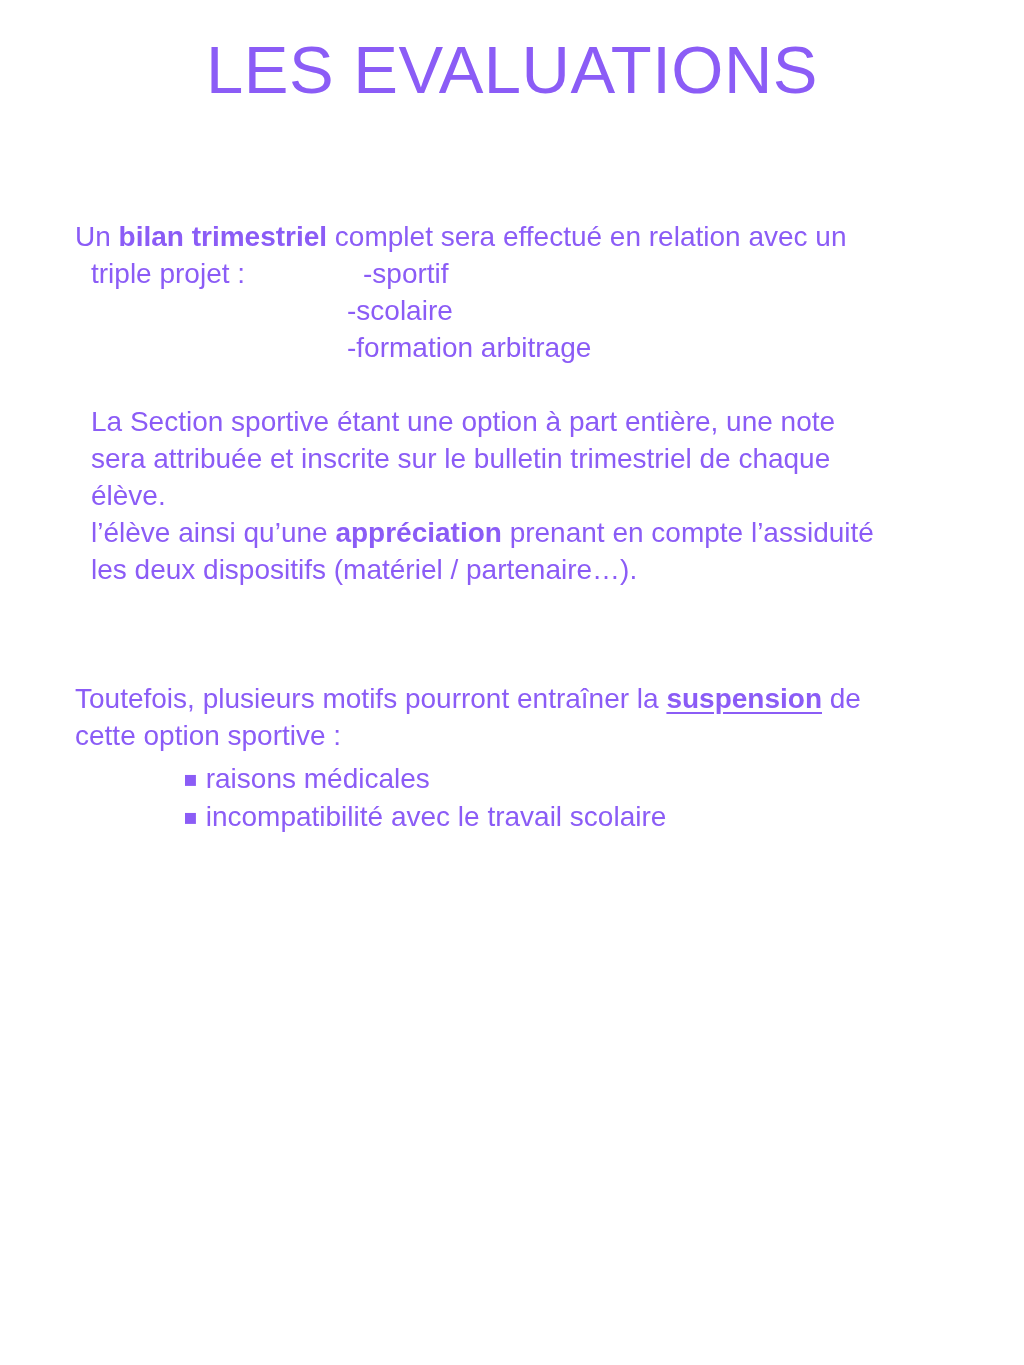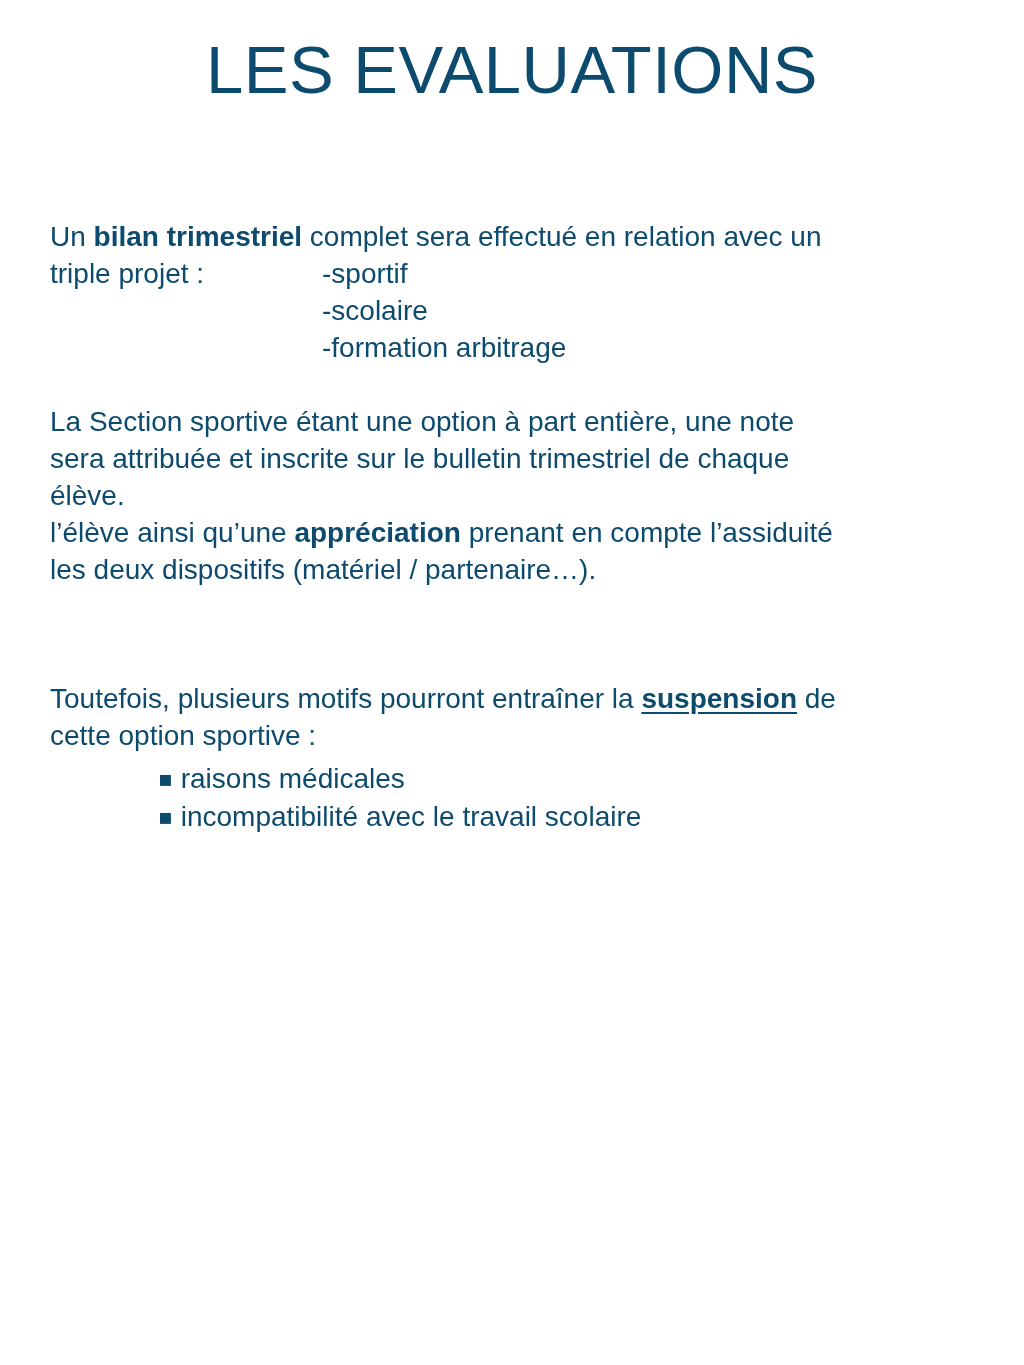--- a/index.html
+++ b/index.html
@@ -5,46 +5,46 @@
   html, body {
     margin: 0;
     padding: 0;
     background: #ffffff;
   }
   .slide {
     position: relative;
     width: 1024px;
     height: 1365px;
     background: #ffffff;
-    color: #0c4a6e;
+    color: #8b5cf6;
     font-family: "Liberation Sans", "DejaVu Sans", sans-serif;
     overflow: hidden;
   }
   .slide-title {
     margin: 0;
     padding-top: 34px;
     text-align: center;
     font-size: 67px;
     font-weight: 400;
     line-height: 1.08;
     letter-spacing: 0.5px;
     white-space: nowrap;
   }
   .content {
-    padding-left: 50px;
+    padding-left: 75px;
     padding-right: 60px;
     font-size: 28px;
     line-height: 37px;
   }
   .para { margin: 0; }
   .para-1 { margin-top: 112px; }
-  .para-2 { margin-top: 37px; }
+  .para-2 { margin-top: 37px; margin-left: 16px; }
   .para-3 { margin-top: 92px; }
   .line { white-space: nowrap; }
-  .row { display: flex; }
+  .row { display: flex; margin-left: 16px; }
   .tab-label { display: inline-block; width: 272px; flex: 0 0 272px; }
   .tab-indent { padding-left: 272px; }
   .bold { font-weight: 700; }
   .underline { text-decoration: underline; text-underline-offset: 4px; font-weight: bold; }
   .bullet-list {
     margin-top: 6px;
     margin-left: 108px;
     line-height: 38px;
   }
   .bullet-glyph {

